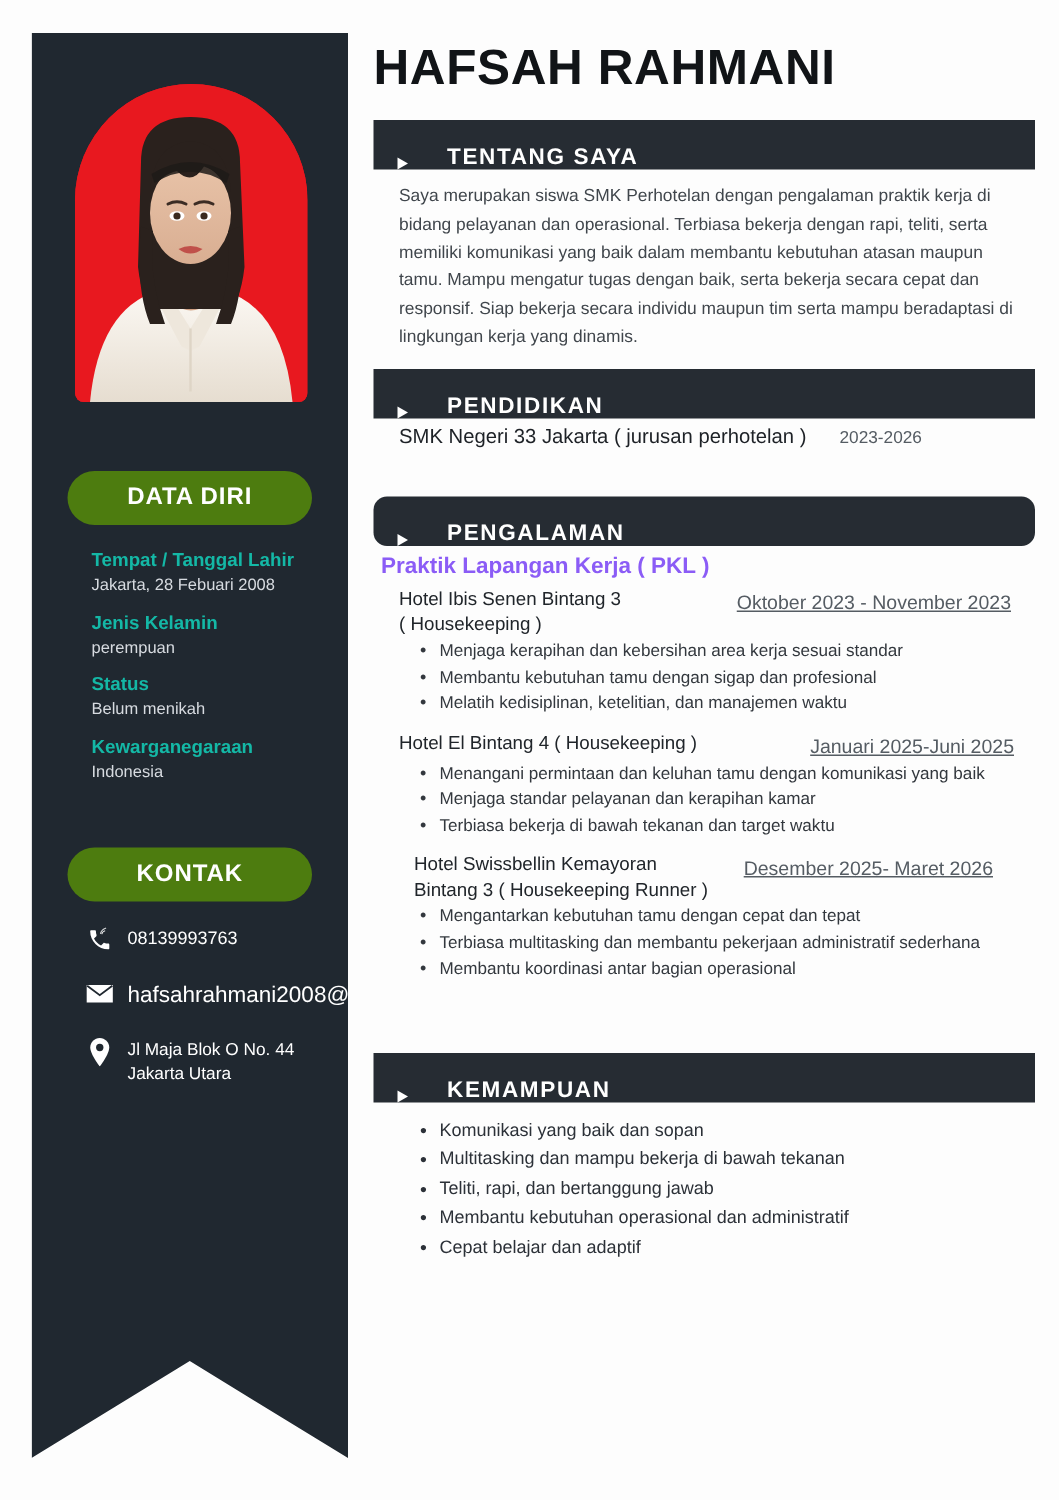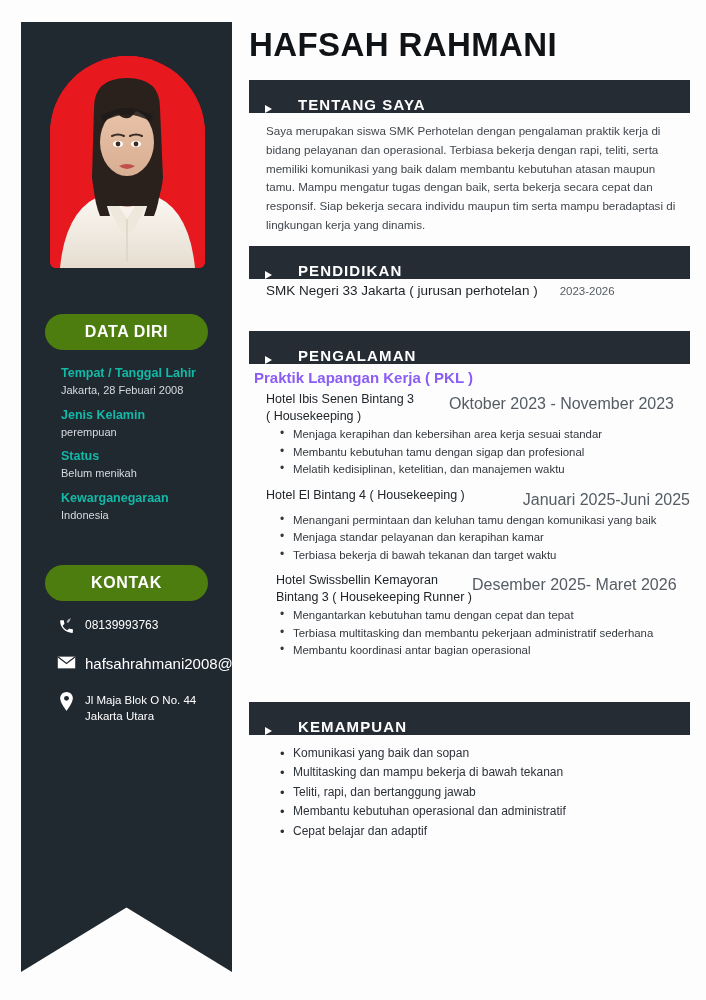--- a/index.html
+++ b/index.html
@@ -109,21 +109,21 @@
     border-top: 4.5px solid transparent;
     border-bottom: 4.5px solid transparent;
   }
   .sec-bar .sec-title {
     color: #ffffff; font-size: 15px; font-weight: bold;
     letter-spacing: 1.1px;
   }
 
   #bar-about { top: 80px; }
   #bar-edu   { top: 246px; }
-  #bar-exp   { top: 331px; }
+  #bar-exp   { top: 331px; border-radius: 9px; }
   #bar-skill { top: 702px; }
 
   #about-text {
     position: absolute; left: 266px; top: 122px; width: 420px;
     font-size: 11.6px; line-height: 1.62; color: #40464c;
     text-align: left;
   }
 
   
   #edu-row {
@@ -141,25 +141,25 @@
   }
   .job { margin-bottom: 9px; }
   .job-head {
     display: flex; align-items: flex-start; justify-content: space-between;
   }
   .job-title {
     font-size: 12.5px; color: #20252a; line-height: 1.32;
     white-space: pre-line; flex: 0 0 auto;
   }
   .job-date {
-    font-size: 16px; color: #555c63; line-height: 1.32;
-    white-space: nowrap; flex: 0 0 auto; padding-top: 2px;
+    font-size: 13px; color: #555c63; line-height: 1.32;
+    white-space: nowrap; flex: 0 0 auto; padding-top: 2px; text-decoration: underline;
   }
   .j1 .job-date { margin-right: 16px; }
-  .j2 .job-date { }
+  .j2 .job-date { margin-right: 14px; }
   .j3 .job-date { margin-right: 28px; }
   .j1 .job-title { margin-left: 14px; }
   .j2 .job-title { margin-left: 14px; }
   .j3 .job-title { margin-left: 24px; }
 
   ul.bullets { list-style: none; margin: 2px 0 0 28px; }
   ul.bullets li {
     position: relative; padding-left: 13px;
     font-size: 11.4px; line-height: 1.45; color: #33383e;
     margin-bottom: 1px;

